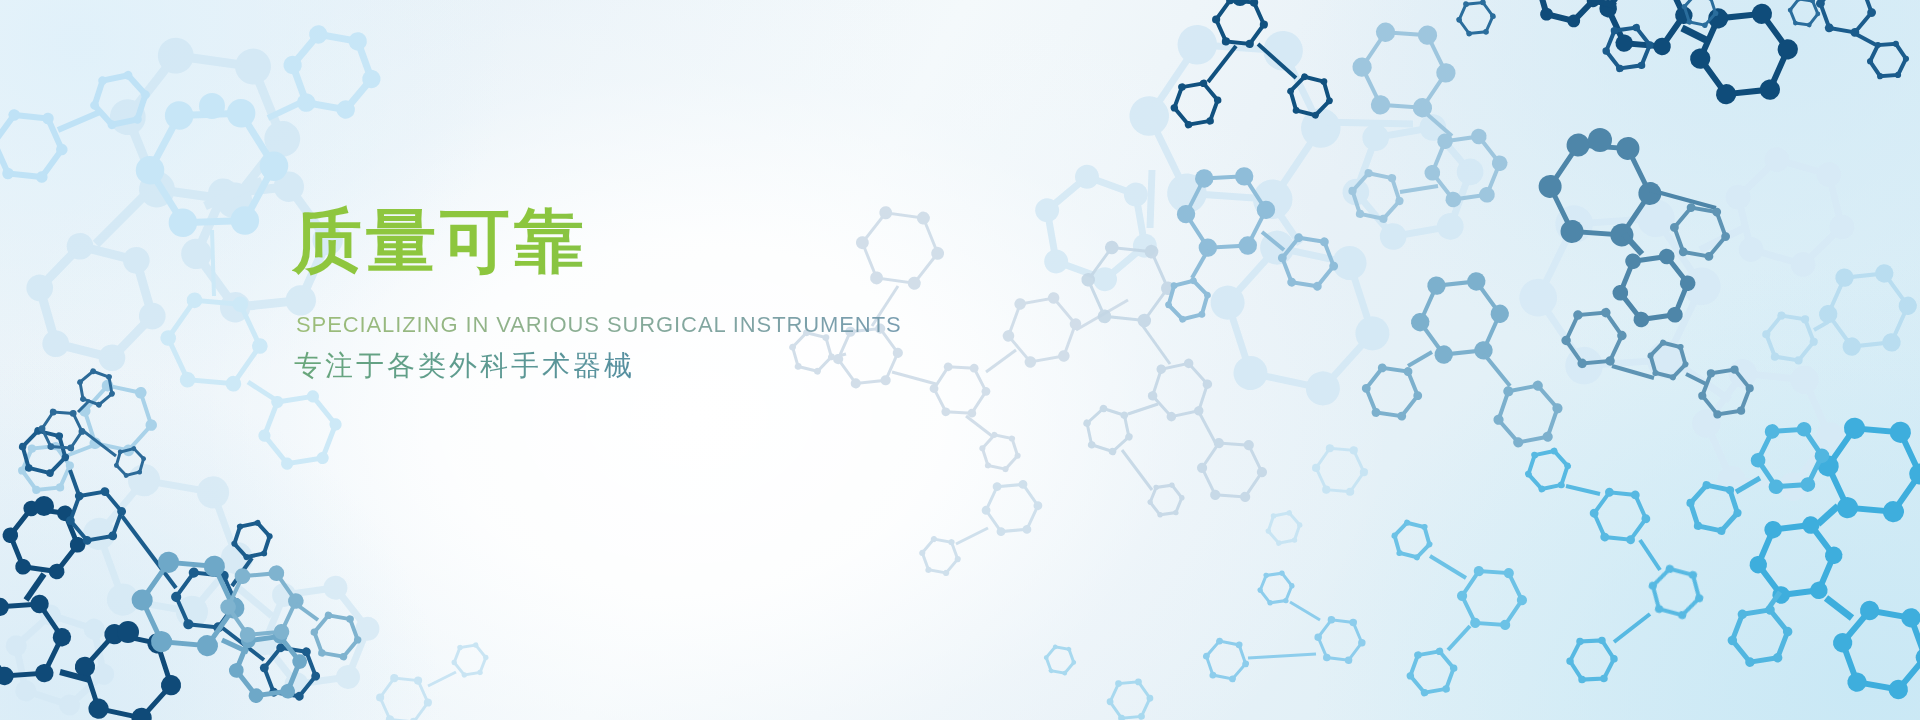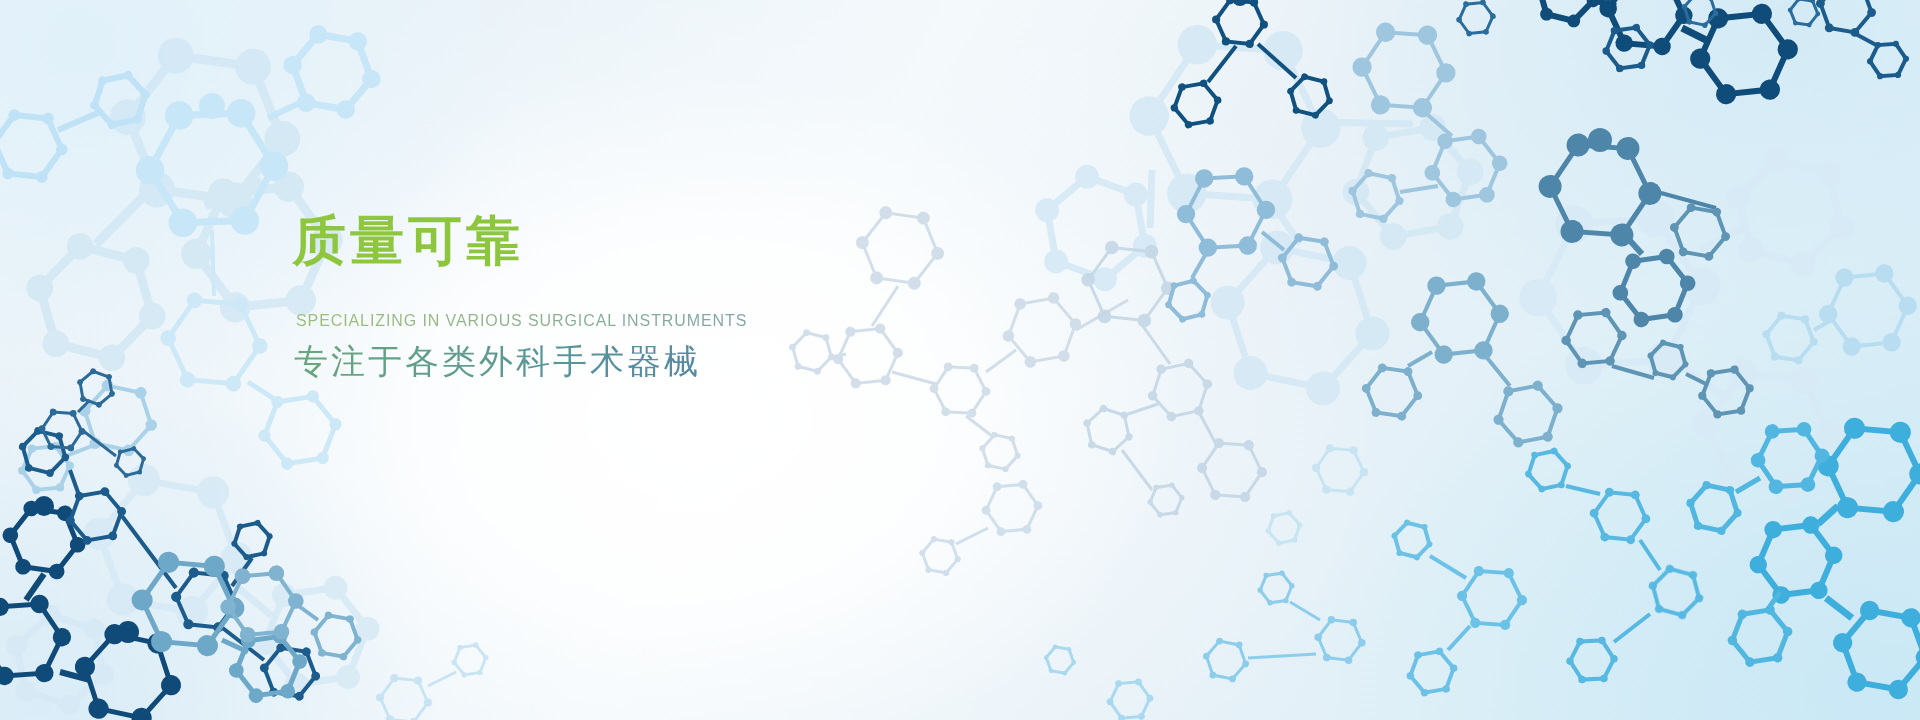--- a/index.html
+++ b/index.html
@@ -52,21 +52,21 @@
   
   .copy {
     position: absolute;
     left: 292px;
     top: 196px;
     width: 760px;
   }
   .headline {
     font-family: "DejaVu Sans", "Liberation Sans", sans-serif;
     font-weight: 700;
-    font-size: 54px;
+    font-size: 70px;
     line-height: 90px;
     letter-spacing: 4px;
     margin: 0;
     white-space: nowrap;
   }
   .hl1 {
     background-image: linear-gradient(100deg, #8fc63f 0%, #8cc63e 32%, #72b85b 62%, #4f9f76 86%, #469a7c 100%);
     -webkit-background-clip: text;
     background-clip: text;
     color: transparent;
@@ -74,34 +74,34 @@
   }
   .hl2 {
     background-image: linear-gradient(100deg, #83c24a 0%, #7cc053 30%, #65b26a 60%, #4b9a78 88%, #42947e 100%);
     -webkit-background-clip: text;
     background-clip: text;
     color: transparent;
     -webkit-text-fill-color: transparent;
   }
   .sub-en {
     margin: 26px 0 0 4px;
-    font-size: 16px;
+    font-size: 22px;
     letter-spacing: 0.9px;
     font-weight: 400;
     white-space: nowrap;
     background-image: linear-gradient(96deg, #9cbd78 0%, #93b585 22%, #85a99a 46%, #7b9fab 70%, #7399b8 100%);
     -webkit-background-clip: text;
     background-clip: text;
     color: transparent;
     -webkit-text-fill-color: transparent;
   }
   .sub-cn {
     margin: 9px 0 0 2px;
     font-family: "DejaVu Sans", "Liberation Sans", sans-serif;
-    font-size: 34px;
+    font-size: 28px;
     letter-spacing: 3px;
     font-weight: 400;
     white-space: nowrap;
     background-image: linear-gradient(98deg, #6aa77a 0%, #5f9d8d 20%, #5790a0 44%, #4e7ea6 70%, #46689a 100%);
     -webkit-background-clip: text;
     background-clip: text;
     color: transparent;
     -webkit-text-fill-color: transparent;
   }
 </style>

